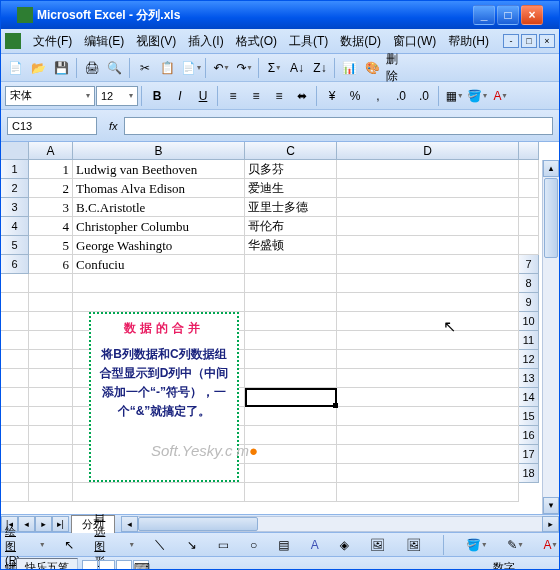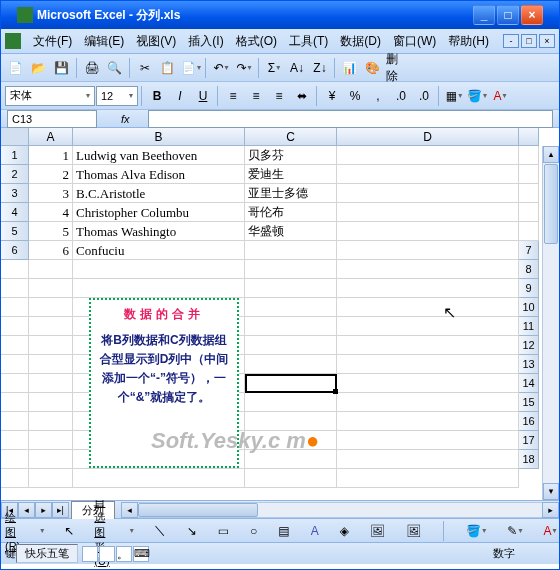--- a/index.html
+++ b/index.html
@@ -23,21 +23,21 @@
 
 
 .toolbar { height: 28px; background: linear-gradient(#dbe9fb, #c4daf5); display: flex; align-items: center; padding: 0 4px; border-bottom: 1px solid #a0c0e8; gap: 1px; }
 .tbtn { width: 22px; height: 22px; display: flex; align-items: center; justify-content: center; border: 1px solid transparent; border-radius: 2px; font-size: 12px; cursor: pointer; }
 .tsep { width: 2px; height: 20px; border-left: 1px solid #90b3dd; margin: 0 2px; }
 .tdrop { font-size: 8px; color: #666; padding-left: 1px; }
 .fontbox { width: 90px; height: 20px; background: #fff; border: 1px solid #7f9db9; font-size: 11px; padding: 0 4px; display: flex; align-items: center; }
 .sizebox { width: 42px; height: 20px; background: #fff; border: 1px solid #7f9db9; font-size: 11px; padding: 0 4px; display: flex; align-items: center; }
 
 
-.formulabar { height: 18px; background: linear-gradient(#dbe9fb, #c4daf5); display: flex; align-items: center; border-bottom: 1px solid #8fb5e8; gap: 12px; }
+.formulabar { height: 32px; background: linear-gradient(#dbe9fb, #c4daf5); display: flex; align-items: center; border-bottom: 1px solid #8fb5e8; }
 .namebox { width: 90px; height: 18px; background: #fff; border: 1px solid #7f9db9; margin: 0 6px; font-size: 11px; padding: 0 4px; display: flex; align-items: center; }
 .fx { font-style: italic; font-size: 11px; padding: 0 6px; }
 .formulainput { flex: 1; background: #fff; height: 18px; border: 1px solid #7f9db9; margin-right: 6px; }
 
 
 .gridwrap { position: relative; height: 372px; overflow: hidden; background: #fff; }
 .grid { display: grid; grid-template-columns: 28px 44px 172px 92px 182px 20px; font-size: 12px; }
 .hdr { background: linear-gradient(#f3f7fd, #d2e0f2); border-right: 1px solid #9eb6ce; border-bottom: 1px solid #9eb6ce; text-align: center; height: 18px; line-height: 18px; cursor: pointer; }
 .rowhdr { background: linear-gradient(to right, #f3f7fd, #d2e0f2); border-right: 1px solid #9eb6ce; border-bottom: 1px solid #9eb6ce; text-align: center; height: 19px; line-height: 19px; font-size: 11px; cursor: pointer; }
 .cell { border-right: 1px solid #d4d4d4; border-bottom: 1px solid #d4d4d4; height: 19px; line-height: 19px; padding: 0 3px; font-family: "Times New Roman", serif; font-size: 13px; overflow: hidden; white-space: nowrap; }
@@ -47,21 +47,21 @@
 
 .activecell { position: absolute; border: 2px solid #000; pointer-events: none; }
 .activecell::after { content: ""; position: absolute; right: -3px; bottom: -3px; width: 5px; height: 5px; background: #000; }
 
 
 .textbox { position: absolute; left: 88px; top: 170px; width: 150px; height: 170px; border: 2px dotted #00a651; background: #fff; padding: 6px 8px; font-size: 12px; font-family: "宋体", SimSun; font-weight: bold; text-align: center; }
 .textbox .t1 { color: #e91e63; letter-spacing: 4px; margin-bottom: 8px; }
 .textbox .t2 { color: #1a237e; line-height: 19px; }
 
 
-.watermark { position: absolute; left: 150px; top: 300px; font-size: 22px; font-weight: bold; color: #bbb; font-style: italic; font-family: Arial; pointer-events: none; }
+.watermark { position: absolute; left: 150px; top: 300px; font-size: 15px; font-weight: normal; color: #bbb; font-style: italic; font-family: Arial; pointer-events: none; }
 .watermark .o { color: #f57c00; }
 
 
 .vscroll { position: absolute; right: 0; top: 18px; bottom: 0; width: 17px; background: #e8eef8; border-left: 1px solid #b8c8e0; }
 .vscroll .btn { height: 17px; background: linear-gradient(#e2ecf8,#c4d7ef); border: 1px solid #8fb0d8; font-size: 9px; text-align: center; line-height: 15px; }
 .vscroll .thumb { height: 80px; margin: 1px; background: linear-gradient(to right,#dce8f7,#b9d0ec); border: 1px solid #8fb0d8; border-radius: 2px; }
 
 
 .sheetbar { height: 18px; background: linear-gradient(#dbe9fb,#c4daf5); display: flex; align-items: center; font-size: 11px; border-top: 1px solid #8fb5e8; }
 .navbtn { width: 17px; height: 16px; background: linear-gradient(#e2ecf8,#c4d7ef); border: 1px solid #8fb0d8; font-size: 9px; text-align: center; line-height: 14px; cursor: pointer; }
@@ -199,21 +199,21 @@
       <div class="cell"></div>
       <div class="cell"></div>
       <div class="rowhdr">4</div>
       <div class="cell num">4</div>
       <div class="cell">Christopher Columbu</div>
       <div class="cell cn">哥伦布</div>
       <div class="cell"></div>
       <div class="cell"></div>
       <div class="rowhdr">5</div>
       <div class="cell num">5</div>
-      <div class="cell">Thomas Washingto</div>
+      <div class="cell">George Washingto</div>
       <div class="cell cn">华盛顿</div>
       <div class="cell"></div>
       <div class="cell"></div>
       <div class="rowhdr">6</div>
       <div class="cell num">6</div>
       <div class="cell">Confuciu</div>
       <div class="cell"></div>
       <div class="cell"></div>
       <div class="rowhdr">7</div>
       <div class="cell"></div>

